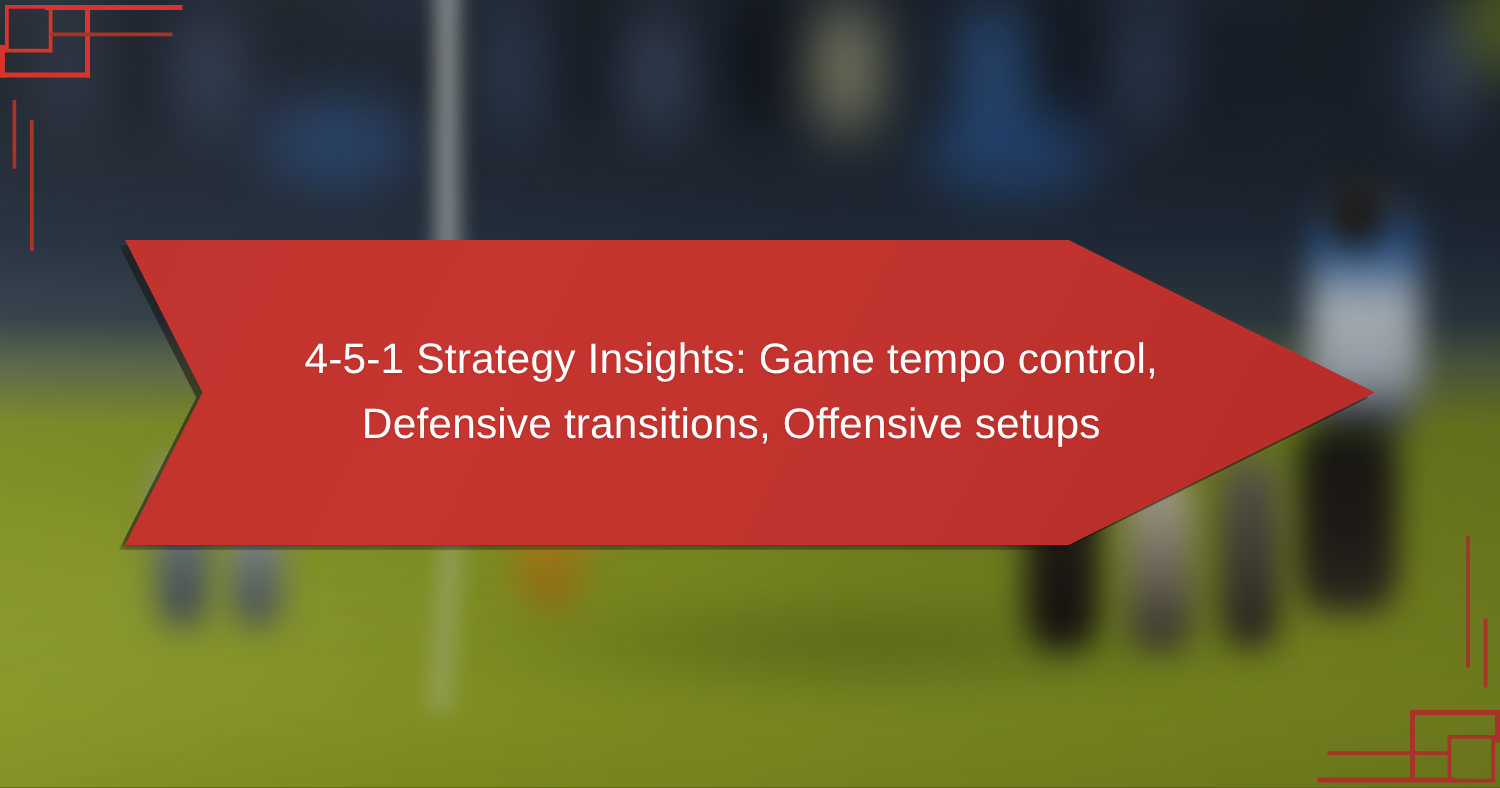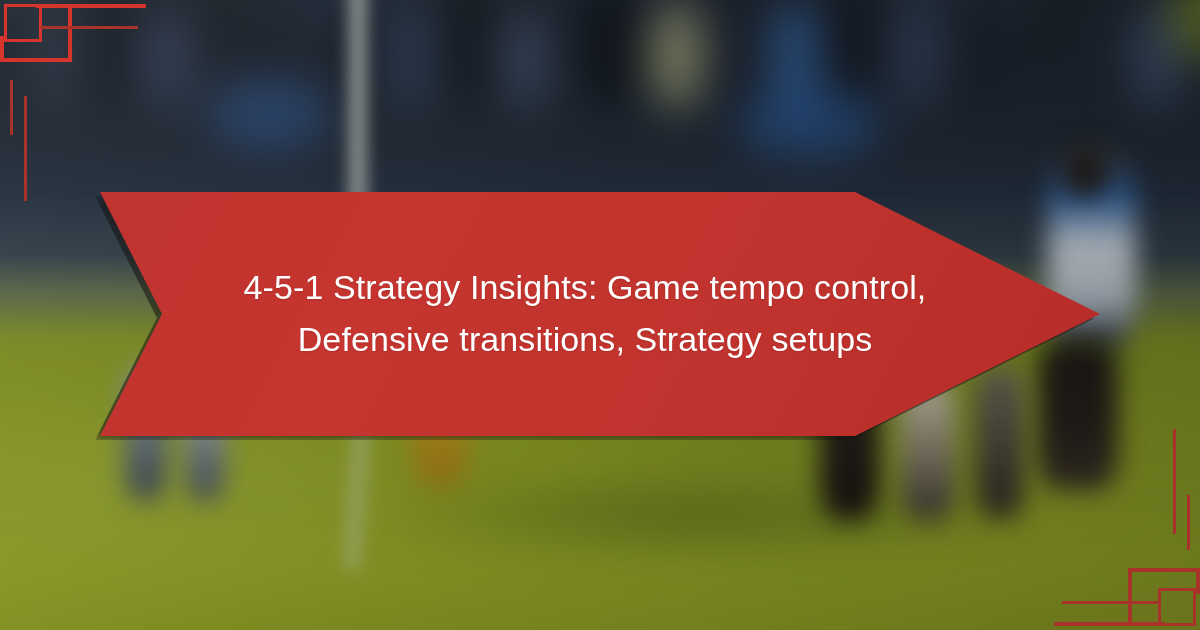--- a/index.html
+++ b/index.html
@@ -151,21 +151,21 @@
     <div class="player" style="left:1035px;top:428px;width:50px;height:150px;background:linear-gradient(to bottom,#6f6a5e,#2d2922);border-radius:28%;"></div>
 
     <div class="sweep"></div>
   </div>
 
   <div class="banner-wrap">
     <div class="banner-shadow"></div>
     <div class="banner">
       <div class="banner-text">
         <div>4-5-1 Strategy Insights: Game tempo control,</div>
-        <div>Defensive transitions, Strategy setups</div>
+        <div>Defensive transitions, Offensive setups</div>
       </div>
     </div>
   </div>
 
   <div class="corner corner-tl">
 
     <div class="sq" style="left:4px;top:4px;width:32px;height:32px;"></div>
 
     <div class="ln" style="left:36px;top:4px;width:110px;height:4px;"></div>
     <div class="ln" style="left:0px;top:36px;width:4px;height:26px;"></div>

